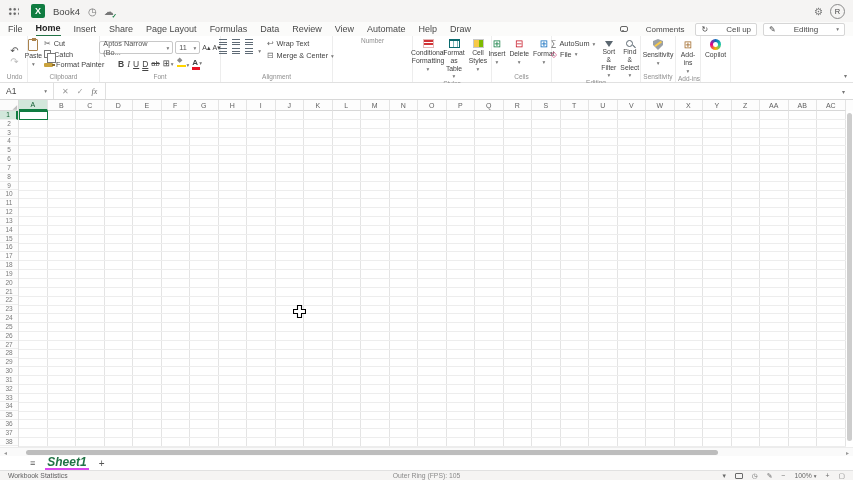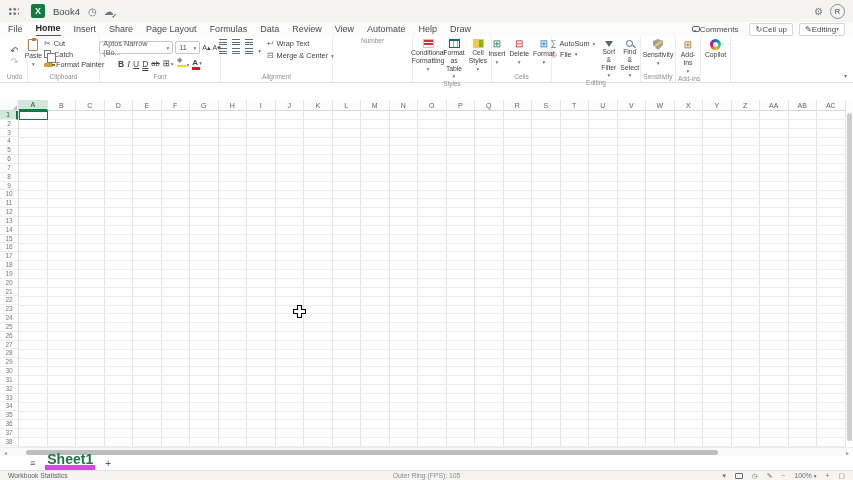--- a/index.html
+++ b/index.html
@@ -32,21 +32,21 @@
   .avatar { width:15px; height:15px; border:1px solid #8a8a8a; border-radius:50%; font-size:7.5px;
             color:#444; display:flex; align-items:center; justify-content:center; cursor:pointer; }
 
   
   .menubar { position:absolute; left:0; top:22px; width:853px; height:14px; background:#fbfbfa;
              display:flex; align-items:center; padding:0 8px; }
   .mitems { display:flex; align-items:center; gap:13px; }
   .mitem { font-size:9px; color:#4a4a4a; cursor:pointer; line-height:13px; white-space:nowrap; }
   .mitem.active { color:#222; font-weight:bold; border-bottom:2px solid #217346; }
   .mright { margin-left:auto; display:flex; align-items:center; gap:6px; }
-  .mbtn { display:flex; align-items:center; gap:0; font-size:8px; color:#4a4a4a; cursor:pointer;
+  .mbtn { display:flex; align-items:center; gap:18px; font-size:8px; color:#4a4a4a; cursor:pointer;
           padding:1px 5px; border-radius:2px; white-space:nowrap; }
   .mbtn.boxed { border:1px solid #d6d6d6; background:#fff; }
   .i-bubble { width:8px; height:6px; border:1px solid #666; border-radius:2px; position:relative; }
   .i-bubble::after { content:''; position:absolute; left:1px; bottom:-2.5px; border:2px solid transparent;
                      border-top-color:#666; border-left-width:1px; border-right-width:1px; }
   .dd { font-size:5.5px; color:#777; }
 
   
   .ribbon { position:absolute; left:0; top:36px; width:853px; height:47px; background:#fff;
             border-bottom:1px solid #e1e1e1; display:flex; padding-left:2px; }
@@ -147,21 +147,21 @@
   .cursor { position:absolute; left:293px; top:194px; pointer-events:none; }
 
   
   .hscroll { position:absolute; left:0; top:447px; width:853px; height:9px; background:#fafafa;
              border-top:1px solid #ececec; display:flex; align-items:center; }
   .hscroll .arr { font-size:6px; color:#999; padding:0 4px; cursor:pointer; }
   .hthumb { position:absolute; left:26px; top:2px; width:692px; height:5px; background:#bdbdbd; border-radius:2.5px; cursor:pointer; }
   .sheetbar { position:absolute; left:0; top:456px; width:853px; height:14px; background:#fff;
               display:flex; align-items:center; padding-left:30px; gap:10px; }
   .sheetmenu { font-size:9px; color:#555; cursor:pointer; }
-  .stab { font-size:14px; color:#217346; font-weight:bold; border-bottom:8px solid #d946ef; padding:0 2px; cursor:pointer; line-height:12px; }
+  .stab { font-size:12px; color:#217346; font-weight:bold; border-bottom:2px solid #d946ef; padding:0 2px; cursor:pointer; line-height:12px;font-style:italic; }
   .addsheet { font-size:10px; color:#555; cursor:pointer; }
   .statusbar { position:absolute; left:0; top:470px; width:853px; height:10px; background:#f5f4f3;
                border-top:1px solid #e1e1e1; display:flex; align-items:center; font-size:6.8px; color:#5f5f5f; padding:0 8px; }
   .sb-left { cursor:pointer; }
   .sb-center { position:absolute; left:50%; transform:translateX(-50%); color:#8a8a8a; }
   .sb-right { margin-left:auto; display:flex; align-items:center; gap:9px; }
   .sb-right span { cursor:pointer; color:#6a6a6a; }
   .i-monitor { width:8px; height:6px; border:1px solid #6a6a6a; border-radius:1px; cursor:pointer; }
   .zoomlvl { display:flex; align-items:center; gap:2px; }
 </style>
@@ -419,20 +419,33 @@
           <span class="bb-t">Copilot</span>
         </div>
       </div>
       <div class="rg-l"></div>
     </div>
 
     <div class="rg rspacer"></div>
     <span class="ribbon-collapse">▾</span>
   </section>
 
+  <div class="fbar">
+    <div class="namebox">
+      <span>A1</span>
+      <span class="dd">▾</span>
+    </div>
+    <div class="fbtns">
+      <span>✕</span>
+      <span>✓</span>
+      <span class="fx">fx</span>
+    </div>
+    <div class="finput"></div>
+    <span class="fexp">▾</span>
+  </div>
 
   <div class="colhead">
     <div class="corner">
       <span class="tri">◢</span>
     </div>
     <div class="chs">
         <div class="ch sel">A</div>
         <div class="ch">B</div>
         <div class="ch">C</div>
         <div class="ch">D</div>

